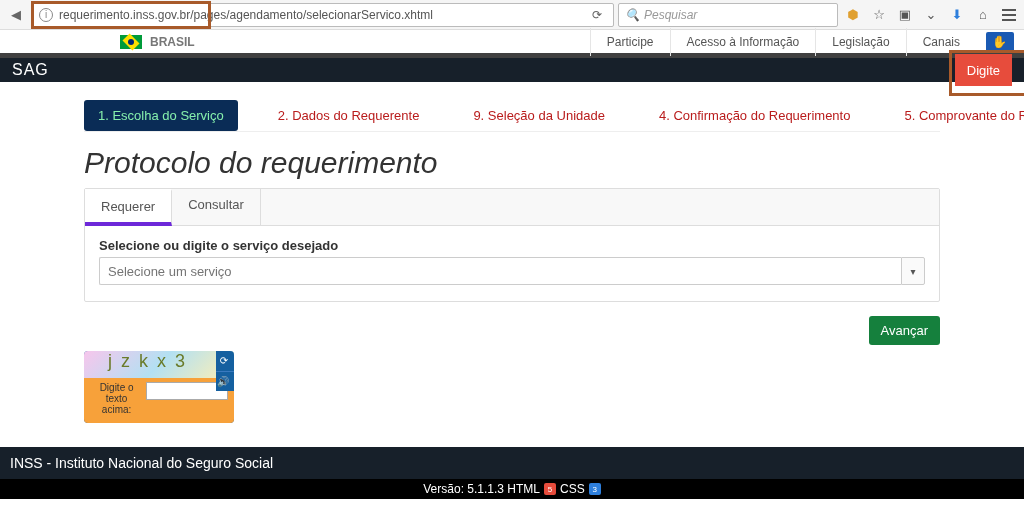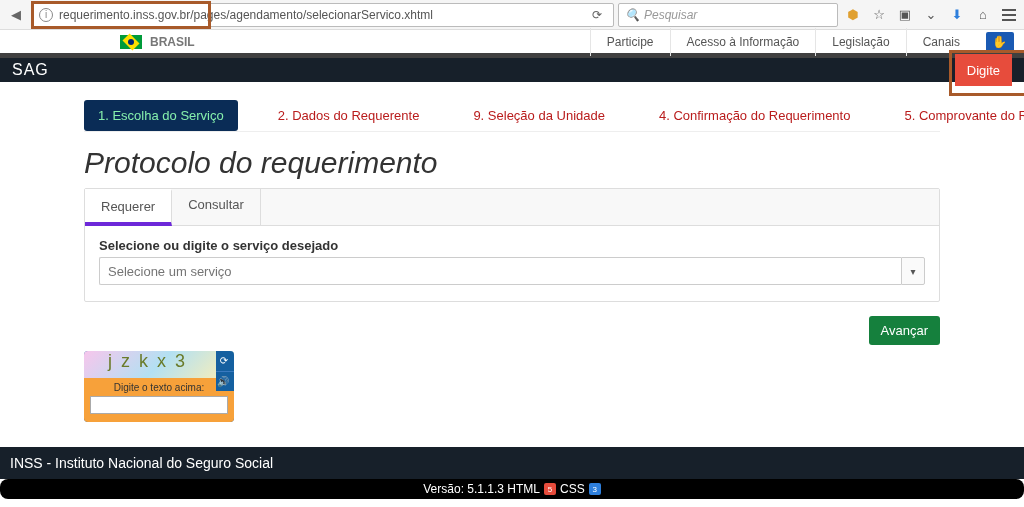--- a/index.html
+++ b/index.html
@@ -56,28 +56,28 @@
   
   .advance-row { width:856px; margin:14px auto 0 auto; text-align:right; }
   .advance-btn { display:inline-block; background:#15803d; color:#fff; padding:7px 12px; border-radius:3px; font-size:13px; }
 
   
   .captcha { width:150px; margin:6px 0 0 84px; border-radius:4px; overflow:hidden; background:#1560a0; }
   .captcha-img { height:27px; background: linear-gradient(135deg, #f7c6ec, #b3e0f2, #fff0b3); display:flex; align-items:flex-start; justify-content:flex-start; padding-left:24px; font-family: cursive; font-size:18px; letter-spacing:2px; color:#6a7b2a; position:relative; }
   .captcha-side { position:absolute; right:0; top:0; width:18px; height:40px; background:#1560a0; display:flex; flex-direction:column; }
   .captcha-side div { flex:1; display:flex; align-items:center; justify-content:center; color:#fff; font-size:10px; border-bottom:1px solid #3a7abf; }
   .captcha-side div:last-child { border-bottom:none; }
-  .captcha-bottom { background:#f7a13a; padding:4px 6px 8px 6px; display:flex; flex-direction:column; gap:3px; }
+  .captcha-bottom { background:#f7a13a; padding:4px 6px 8px 6px; display:flex; flex-direction:row; gap:3px; }
   .captcha-label { font-size:10px; color:#333; text-align:center; }
   .captcha-input { height:18px; border:1px solid #aaa; background:#fff; width:100%; }
 
   
   .footer { position:absolute; bottom:8px; left:0; right:0; }
   .footer-inst { background:#17202a; color:#fff; padding:8px 10px; font-size:14px; font-weight:300; }
-  .footer-ver { background:#000; color:#fff; text-align:center; font-size:12px; padding:3px 0; display:flex; align-items:center; justify-content:center; gap:4px;border-radius:8px; }
+  .footer-ver { background:#000; color:#fff; text-align:center; font-size:12px; padding:3px 0; display:flex; align-items:center; justify-content:center; gap:4px; }
   .badge { display:inline-flex; width:12px; height:12px; background:#e74c3c; border-radius:2px; align-items:center; justify-content:center; font-size:8px; color:#fff; }
   .badge.blue { background:#2e7fdc; }
 </style>
 </head>
 <body>
 
 <div class="browser-bar">
   <div class="nav-btn">◀</div>
   <div class="url-box">
     <div class="url-highlight"></div>

